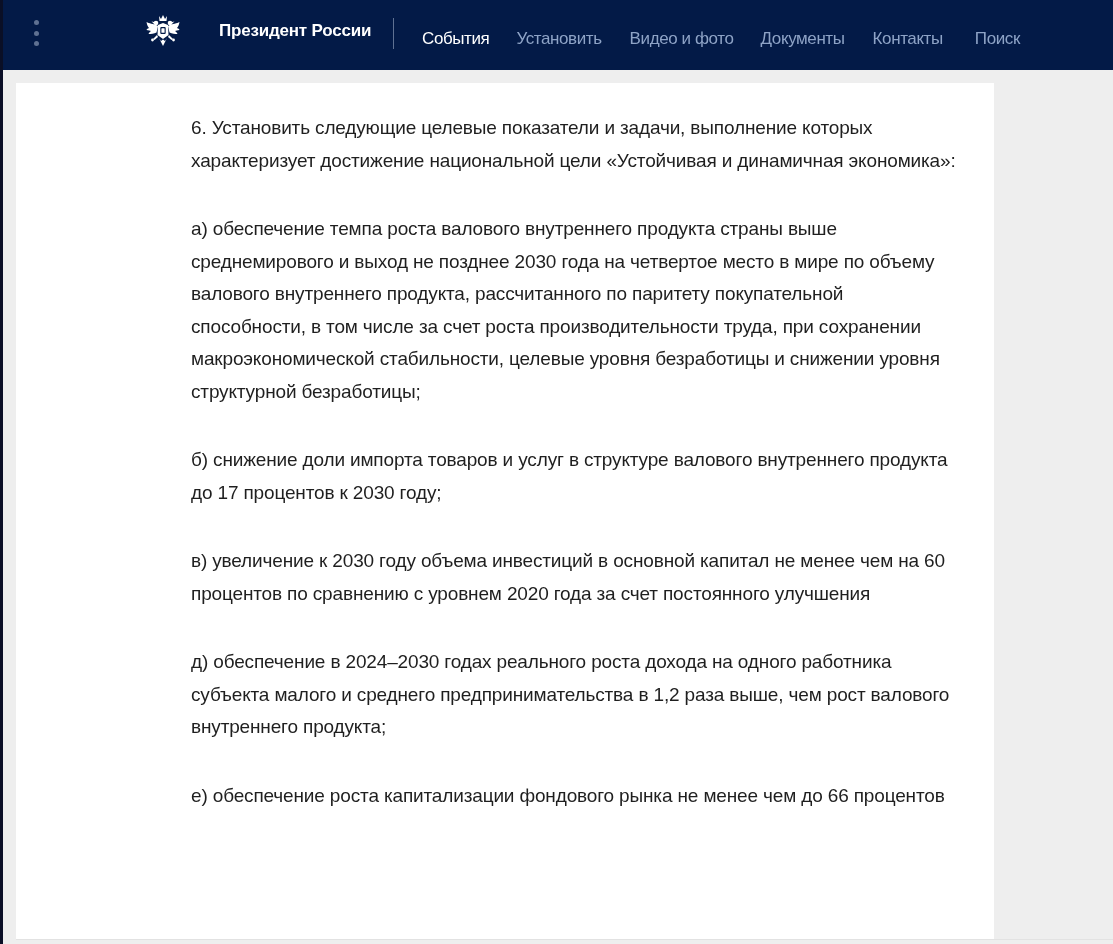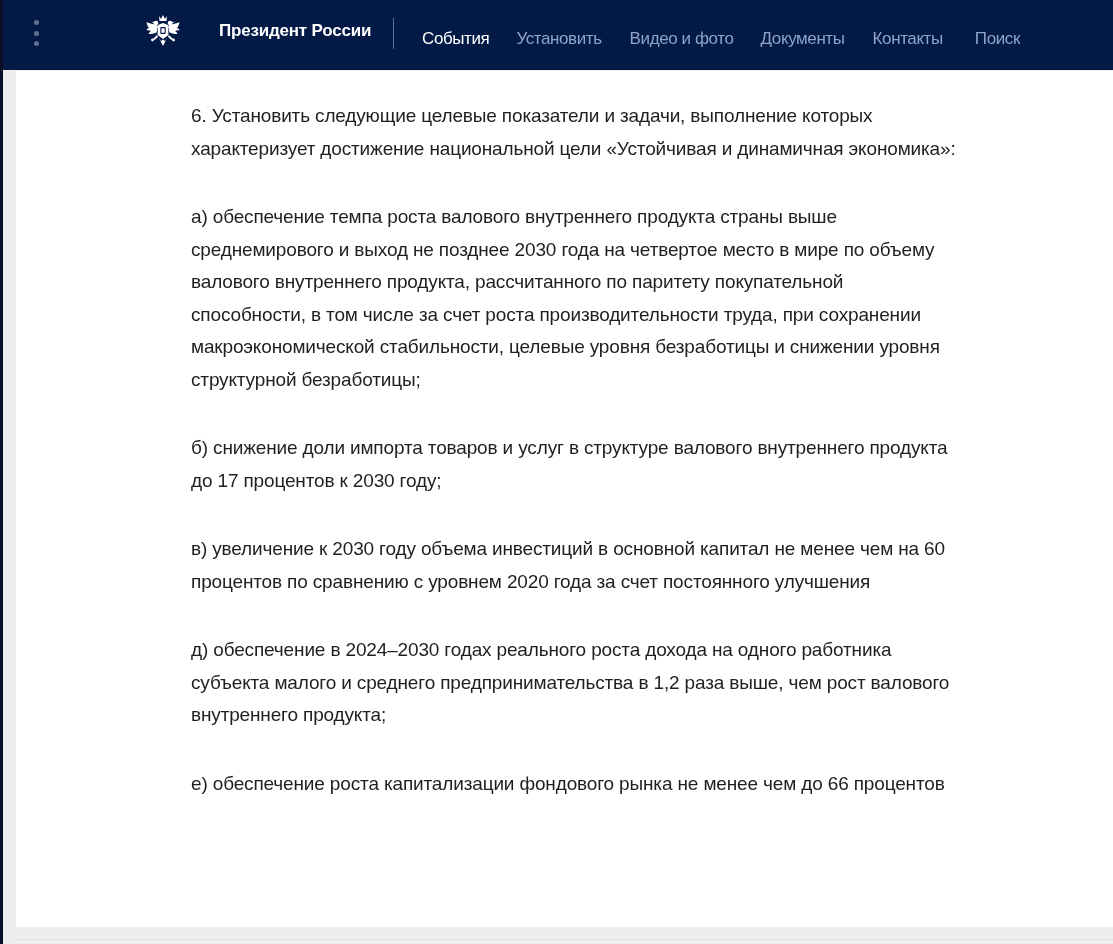--- a/index.html
+++ b/index.html
@@ -84,22 +84,22 @@
     }
     .nav-item.active { color: #ffffff; }
     .nav-item:nth-child(1) { margin-right: 27px; }
     .nav-item:nth-child(2) { margin-right: 28px; }
     .nav-item:nth-child(3) { margin-right: 27px; }
     .nav-item:nth-child(4) { margin-right: 28px; }
     .nav-item:nth-child(5) { margin-right: 32px; }
 
     .content-card {
       position: absolute;
-      left: 16px; top: 71px;
-      width: 1097px; height: 856px;
+      left: 16px; top: 83px;
+      width: 978px; height: 856px;
       background: #ffffff;
       overflow: hidden;
     }
     .bottom-line {
       position: absolute;
       left: 16px; top: 939px;
       width: 1097px; height: 1px;
       background: #e2e2e2;
     }
     .article {

